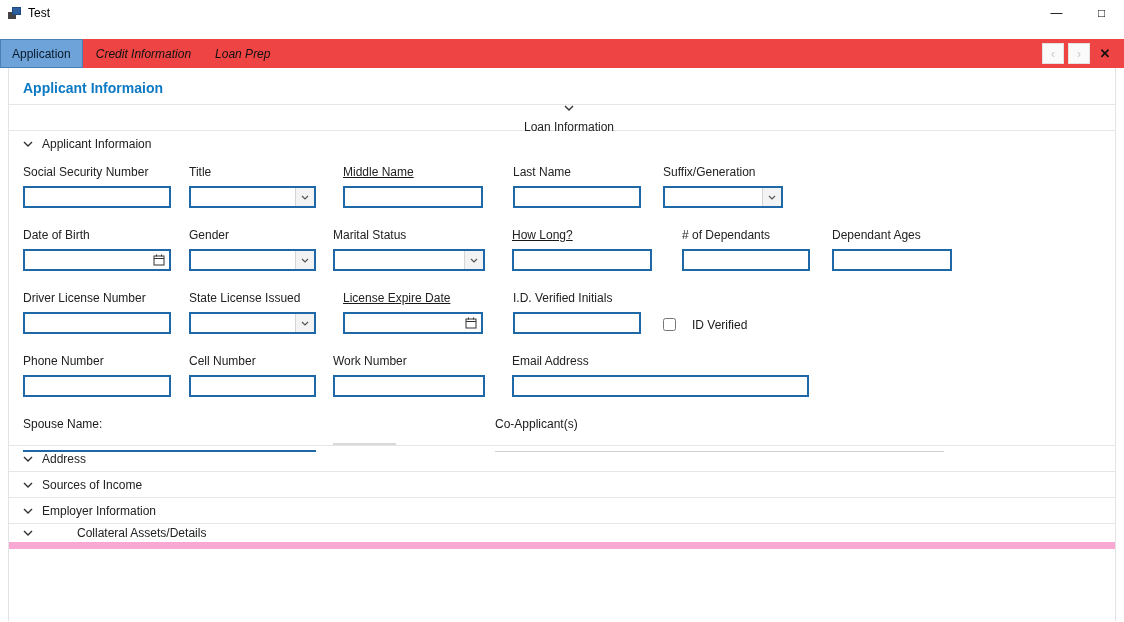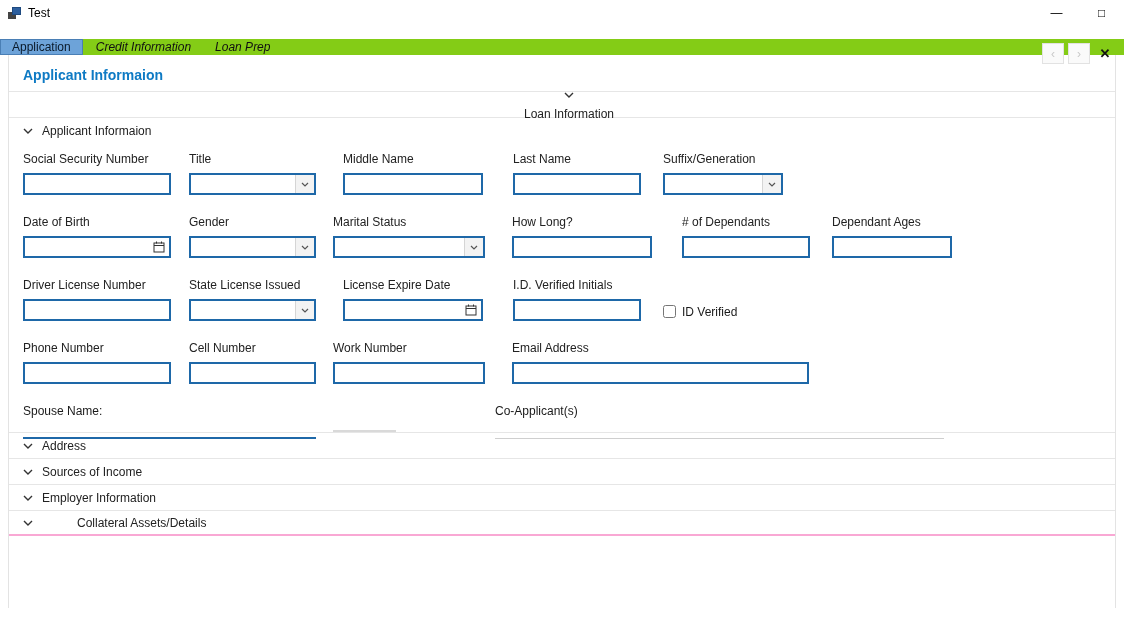--- a/index.html
+++ b/index.html
@@ -10,62 +10,62 @@
   .titlebar { height:26px; display:flex; align-items:center; background:#ffffff; position:relative; }
   .app-icon { width:14px; height:12px; margin:0 6px 0 8px; position:relative; display:inline-block; }
   .app-icon .sq1 { position:absolute; left:0; bottom:0; width:8px; height:7px; background:#444; }
   .app-icon .sq2 { position:absolute; left:4px; top:0; width:9px; height:8px; background:#2d5f9e; border:1px solid #1e4a80; }
   .titlebar-text { font-size:12px; color:#000; }
   .win-controls { position:absolute; right:0; top:0; height:26px; display:flex; }
   .win-btn { width:45px; height:26px; display:flex; align-items:center; justify-content:center;
              font-size:12px; color:#000; background:transparent; border:none; cursor:default; }
 
   
-  .tabstrip { height:16px; margin-top:13px; background:#84cc16; display:flex; align-items:stretch; position:relative; }
+  .tabstrip { height:29px; margin-top:13px; background:#ef4444; display:flex; align-items:stretch; position:relative; }
   .tab { padding:0 11px; display:flex; align-items:center; font-size:12px; color:#111; cursor:default; }
   .tab.active { background:#6da3d9; border:1px solid #4a7fb5; color:#0a1a2a; }
   .tab.plain { margin-left:2px;font-style:italic; }
   .tab-nav { position:absolute; right:8px; top:0; height:29px; display:flex; align-items:center; gap:4px; }
   .nav-btn { width:22px; height:21px; display:flex; align-items:center; justify-content:center;
              background:#fafafa; border:1px solid #e2e2e2; color:#c9c9c9; font-size:12px; }
   .close-btn { width:22px; height:21px; display:flex; align-items:center; justify-content:center;
                background:transparent; border:none; color:#111; font-weight:bold; font-size:13px; }
 
   
   .panel { margin:0 8px; width:1108px; border-left:1px solid #e3e3e3; border-right:1px solid #e3e3e3;
            background:#fff; height:553px; }
   .page-title { padding:12px 14px 8px 14px; font-size:14px; font-weight:bold; color:#0e7ac4;
                 border-bottom:1px solid #e6e6e6; }
   .sec-header { height:26px; display:flex; align-items:center; padding-left:14px; gap:9px; font-size:12px; color:#222; cursor:default; }
   .sec-header.bordered-bottom { border-bottom:1px solid #e6e6e6;flex-direction:column; }
   .sec-header.bordered-top { border-top:1px solid #e6e6e6; }
-  .sec-header.last { border-bottom:2px solid #f9a8d4;gap:44px; }
+  .sec-header.last { border-bottom:7px solid #f9a8d4;gap:44px; }
   .chev { display:inline-flex; width:10px; }
 
   
   .form { padding:8px 14px 0 14px; }
   .form-row { display:flex; margin-bottom:20px; align-items:flex-start; }
   .field label { display:block; font-size:12px; color:#222; margin-bottom:7px; }
   .f1 { width:148px; }
   .f2 { width:127px; margin-left:18px; }
   .f3 { width:152px; margin-left:17px; }
-  .f4 { width:140px; margin-left:27px; }
+  .f4 { width:140px; margin-left:27px;text-decoration:underline; }
   .f5 { width:128px; margin-left:30px; }
   .f6 { width:120px; margin-left:22px; }
   .f4w { width:297px; margin-left:27px; }
 
   .tbx { width:100%; height:22px; border:2px solid #1e68a8; background:#fff; font:12px "Liberation Sans",sans-serif; padding:0 4px; outline:none; }
   .combo { width:100%; height:22px; border:2px solid #1e68a8; background:#fff; display:flex; align-items:stretch; }
   .combo .fillbox { flex:1; }
   .combo-btn { width:19px; background:#f3f3f3; border-left:1px solid #d5d5d5; display:flex; align-items:center; justify-content:center; }
   .datebox { width:100%; height:22px; border:2px solid #1e68a8; background:#fff; display:flex; align-items:stretch; }
   .datebox .fillbox { flex:1; }
   .date-btn { width:20px; display:flex; align-items:center; justify-content:center; background:#fff; }
 
-  .check-field { margin-left:22px; display:flex; align-items:flex-start; gap:6px; padding-top:27px; }
+  .check-field { margin-left:22px; display:flex; align-items:flex-start; gap:16px; padding-top:27px; }
   .check-field input { width:13px; height:13px; accent-color:#444; }
   .check-field span { font-size:12px; }
 
   
   .uline-row { display:flex; margin-bottom:0; height:28px; }
   .uline-field label { display:block; font-size:12px; margin-bottom:6px; }
   .uline-blue { width:293px; border-bottom:2px solid #1e68a8; height:15px; }
   .uline-gray-sm { width:63px; margin-left:17px; border-bottom:2px solid #d9d9d9; height:15px; align-self:flex-end; margin-bottom:0; }
   .uline-co { width:449px; margin-left:99px; }
   .uline-gray { width:100%; border-bottom:1px solid #cfcfcf; height:15px; }

